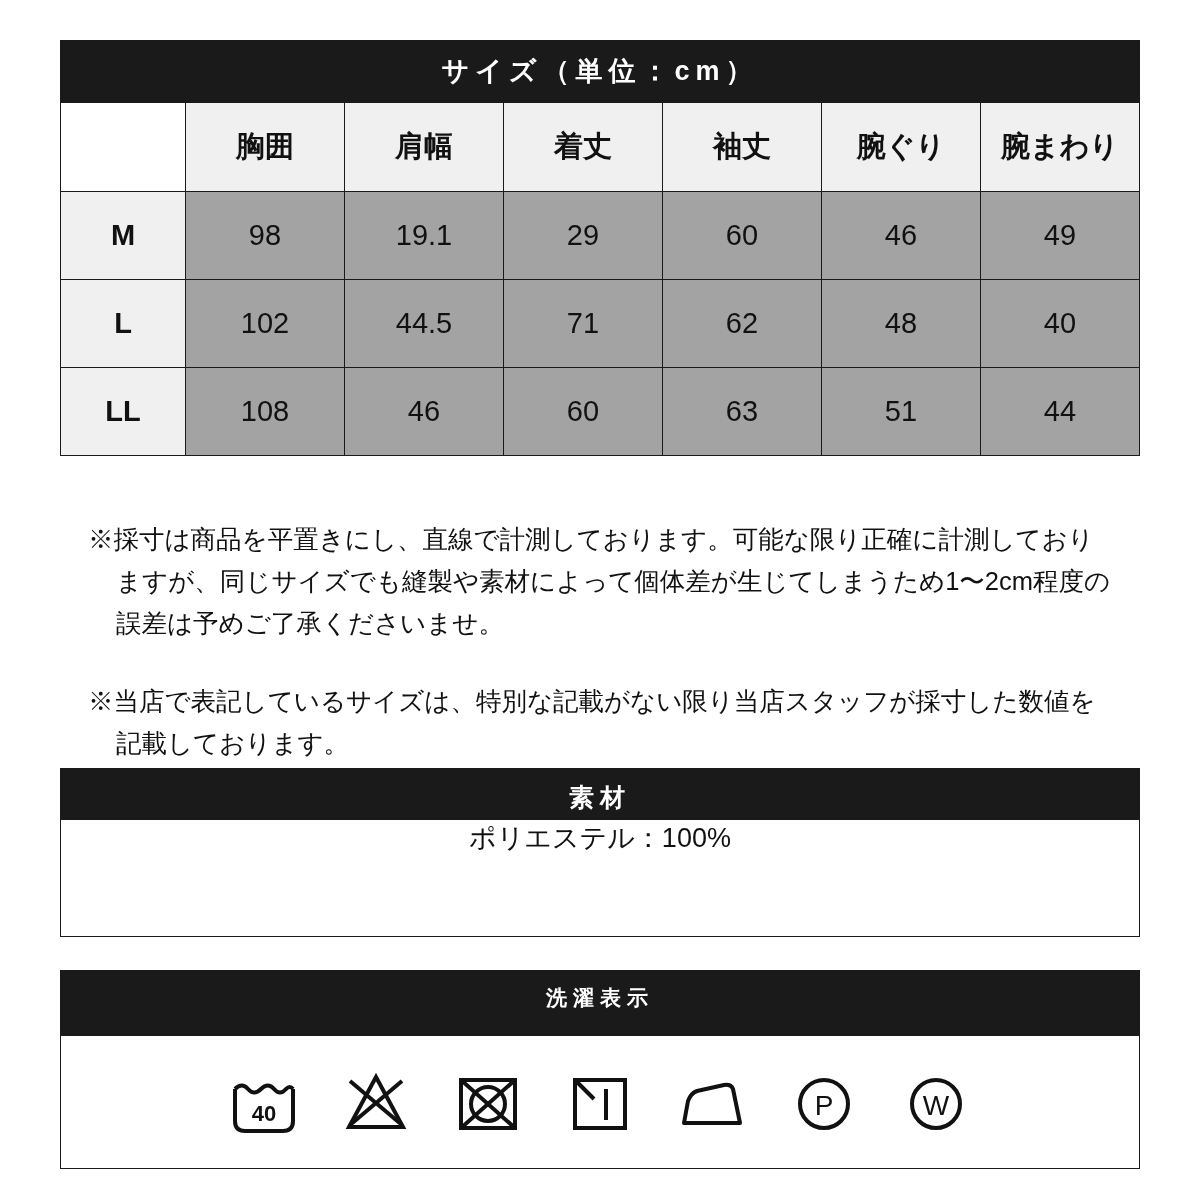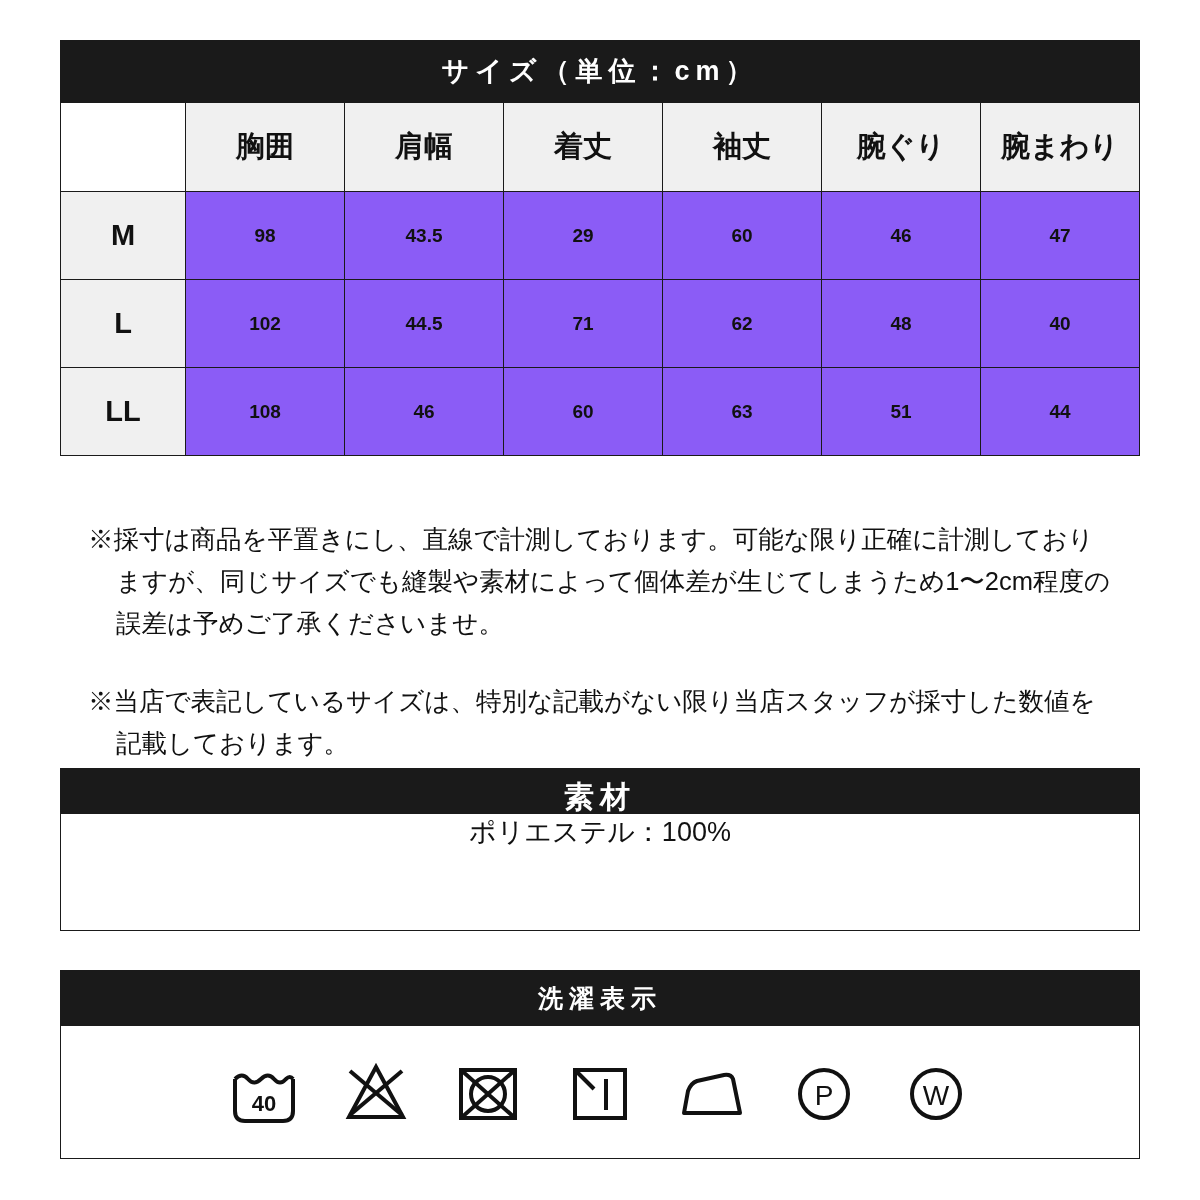--- a/index.html
+++ b/index.html
@@ -41,27 +41,27 @@
   #size-block { top: 40px; }
   #size-title {
     height: 62px;
     line-height: 62px;
     font-size: 27px;
   }
   table.size {
     width: 100%;
     border-collapse: collapse;
     table-layout: fixed;
-    background: #8b5cf6;
+    background: #a3a3a3;
   }
   table.size th, table.size td {
     border: 1px solid #1a1a1a;
     text-align: center;
-    font-size: 19px;
-    font-weight: bold;
+    font-size: 29px;
+    font-weight: normal;
     color: #111;
     height: 87px;
     padding: 0;
   }
   table.size thead th {
     background: #f0f0f0;
     font-weight: bold;
     font-size: 29px;
     height: 88px;
   }
@@ -92,41 +92,41 @@
   }
   .note .body {
     display: block;
     padding-left: 28px;
     text-indent: -28px;
   }
 
   
   #material-block { top: 768px; }
   #material-title {
-    height: 46px;
+    height: 52px;
     line-height: 58px;
-    font-size: 30px;
+    font-size: 25px;
   }
   #material-body {
     border: 1px solid #1a1a1a;
     border-top: none;
     height: 116px;
     display: flex;
     align-items: flex-start;
     justify-content: center;
     font-size: 27px;
     background: #fff;
   }
 
   
   #wash-block { top: 970px; }
   #wash-title {
-    height: 56px;
+    height: 66px;
     line-height: 56px;
-    font-size: 25px;
+    font-size: 21px;
   }
   #wash-body {
     border: 1px solid #1a1a1a;
     border-top: none;
     height: 132px;
     display: flex;
     align-items: center;
     justify-content: center;
     gap: 34px;
     background: #fff;
@@ -165,25 +165,25 @@
           <th>着丈</th>
           <th>袖丈</th>
           <th>腕ぐり</th>
           <th>腕まわり</th>
         </tr>
       </thead>
       <tbody>
         <tr>
           <th>M</th>
           <td>98</td>
-          <td>43.5</td>
+          <td>19.1</td>
           <td>29</td>
           <td>60</td>
           <td>46</td>
-          <td>47</td>
+          <td>49</td>
         </tr>
         <tr>
           <th>L</th>
           <td>102</td>
           <td>44.5</td>
           <td>71</td>
           <td>62</td>
           <td>48</td>
           <td>40</td>
         </tr>

